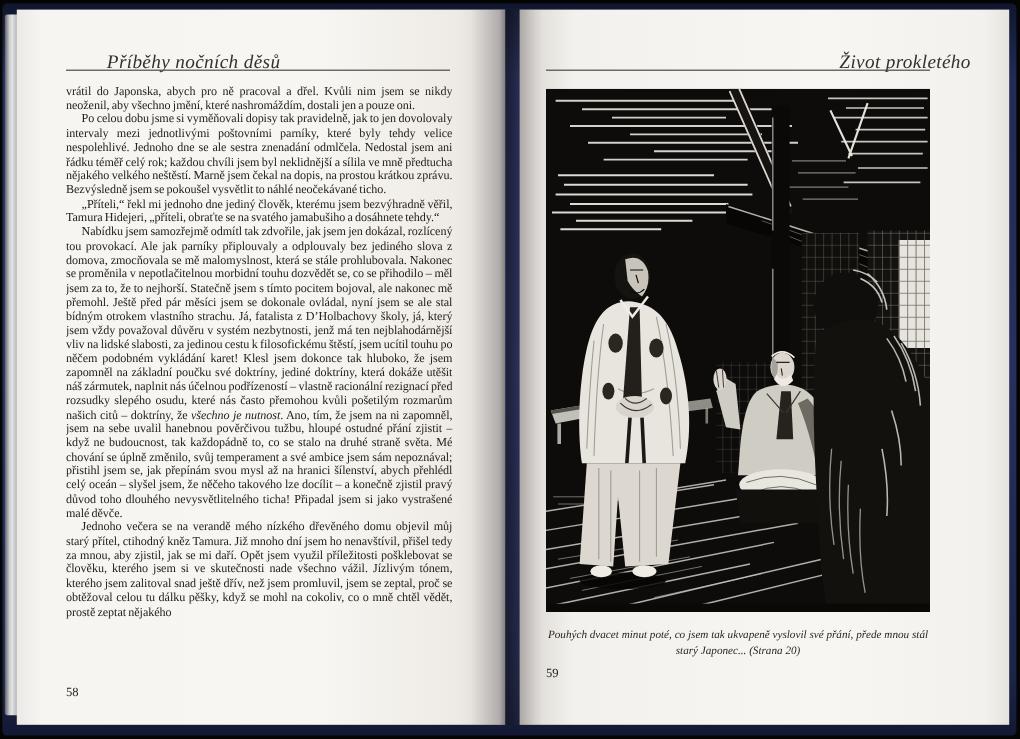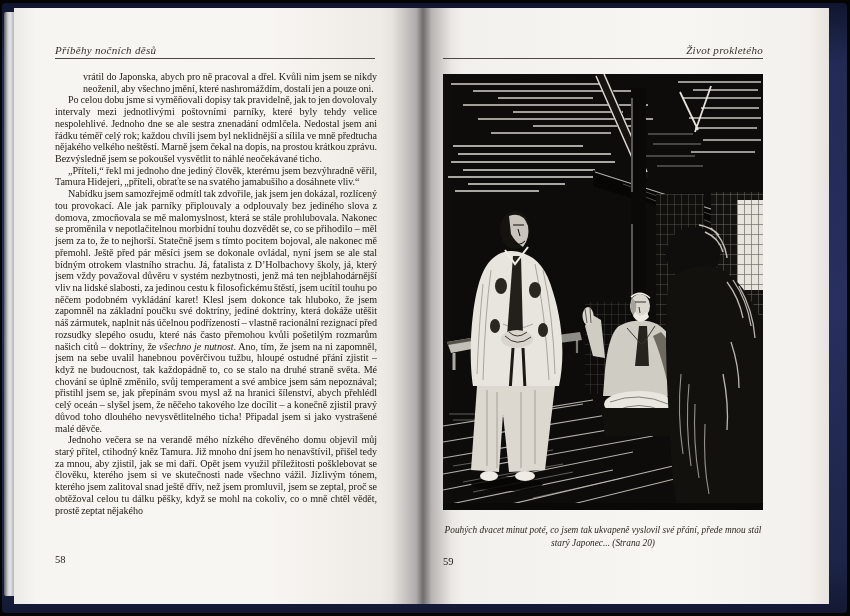--- a/index.html
+++ b/index.html
@@ -17,63 +17,63 @@
     position:absolute;left:4px;top:12px;width:11px;height:584px;
     background:linear-gradient(90deg,#5d5f66 0%,#caccce 35%,#e3e4e6 55%,#a9aaac 100%);
     border-radius:2px 0 0 2px;
   }
   .page{position:absolute;top:8px;height:596px;}
   .page.left{
     left:14px;width:407px;
     background:linear-gradient(90deg,#eceae6 0px,#f7f5f1 22px,#f8f6f2 62%,#eeebe6 90%,#d9d6d1 99%,#cfccc7 100%);
   }
   .page.right{
-    left:421px;width:408px;
+    left:433px;width:408px;
     background:linear-gradient(90deg,#c9c6c1 0px,#dfdcd7 12px,#f3f1ed 44px,#f8f6f2 62%,#f3f1ed 95%,#e6e3de 100%);
   }
   .spine-shadow{
     position:absolute;left:392px;top:8px;width:60px;height:596px;pointer-events:none;
     background:linear-gradient(90deg,rgba(25,22,32,0) 0%,rgba(50,46,58,.25) 40%,rgba(22,19,28,.5) 52%,rgba(50,46,58,.22) 66%,rgba(25,22,32,0) 100%);
   }
   .running-head{
-    position:absolute;top:36px;font-style:italic;font-size:11px;
-    color:#36312a;letter-spacing:.3px;white-space:nowrap;
+    position:absolute;top:36px;font-style:italic;font-size:16px;
+    color:#36312a;letter-spacing:.3px;white-space:nowrap;margin-left:34px;
   }
   .head-rule{position:absolute;top:50px;border-top:1px solid #4d4a45;height:0;}
   .body-text{
     position:absolute;left:41px;top:63px;width:322px;height:484px;overflow:hidden;
     font-size:10.1px;line-height:11.72px;color:#262119;
     text-align:justify;letter-spacing:-0.05px;word-spacing:-0.6px;
   }
   .body-text p{margin:0;text-indent:13px;}
-  .body-text p.noindent{text-indent:0;margin-left:28px;}
+  .body-text p.noindent{text-indent:0;}
   .pagenum{position:absolute;font-size:10.5px;color:#262119;}
   .caption{
     position:absolute;left:14px;top:516px;width:336px;text-align:center;
     font-style:italic;font-size:9.3px;line-height:1.42;color:#2b261f;
   }
   .illu{position:absolute;left:22px;top:66px;width:320px;height:436px;display:block;}
 </style>
 </head>
 <body>
 
 <div class="book-cover"></div>
 <div class="fore-edge"></div>
 
 <div class="page left">
   <div class="running-head" style="left:41px;">Příběhy nočních děsů</div>
   <div class="head-rule" style="left:41px;width:320px;"></div>
   <div class="body-text">
       <p class="noindent"><span>vrátil do Japonska, abych pro ně pracoval a dřel. Kvůli nim jsem se nikdy neoženil, aby všechno jmění, které nashromáždím, dostali jen a pouze oni.</span></p>
       <p><span>Po celou dobu jsme si vyměňovali dopisy tak pravidelně, jak to jen dovolovaly intervaly mezi jednotlivými poštovními parníky, které byly tehdy velice nespolehlivé. Jednoho dne se ale sestra znenadání odmlčela. Nedostal jsem ani řádku téměř celý rok; každou chvíli jsem byl neklidnější a sílila ve mně předtucha nějakého velkého neštěstí. Marně jsem čekal na dopis, na prostou krátkou zprávu. Bezvýsledně jsem se pokoušel vysvětlit to náhlé neočekávané ticho.</span></p>
-      <p><span>„Příteli,“ řekl mi jednoho dne jediný člověk, kterému jsem bezvýhradně věřil, Tamura Hidejeri, „příteli, obraťte se na svatého jamabušiho a dosáhnete vliv.“</span></p>
+      <p><span>„Příteli,“ řekl mi jednoho dne jediný člověk, kterému jsem bezvýhradně věřil, Tamura Hidejeri, „příteli, obraťte se na svatého jamabušiho a dosáhnete tehdy.“</span></p>
       <p><span>Nabídku jsem samozřejmě odmítl tak zdvořile, jak jsem jen dokázal, rozlícený tou provokací. Ale jak parníky připlouvaly a odplouvaly bez jediného slova z domova, zmocňovala se mě malomyslnost, která se stále prohlubovala. Nakonec se proměnila v nepotlačitelnou morbidní touhu dozvědět se, co se přihodilo – měl jsem za to, že to nejhorší. Statečně jsem s tímto pocitem bojoval, ale nakonec mě přemohl. Ještě před pár měsíci jsem se dokonale ovládal, nyní jsem se ale stal bídným otrokem vlastního strachu. Já, fatalista z D’Holbachovy školy, já, který jsem vždy považoval důvěru v systém nezbytnosti, jenž má ten nejblahodárnější vliv na lidské slabosti, za jedinou cestu k filosofickému štěstí, jsem ucítil touhu po něčem podobném vykládání karet! Klesl jsem dokonce tak hluboko, že jsem zapomněl na základní poučku své doktríny, jediné doktríny, která dokáže utěšit náš zármutek, naplnit nás účelnou podřízeností – vlastně racionální rezignací před rozsudky slepého osudu, které nás často přemohou kvůli pošetilým rozmarům našich citů – doktríny, že </span><span style="font-style: italic;">všechno je nutnost</span><span>. Ano, tím, že jsem na ni zapomněl, jsem na sebe uvalil hanebnou pověrčivou tužbu, hloupé ostudné přání zjistit – když ne budoucnost, tak každopádně to, co se stalo na druhé straně světa. Mé chování se úplně změnilo, svůj temperament a své ambice jsem sám nepoznával; přistihl jsem se, jak přepínám svou mysl až na hranici šílenství, abych přehlédl celý oceán – slyšel jsem, že něčeho takového lze docílit – a konečně zjistil pravý důvod toho dlouhého nevysvětlitelného ticha! Připadal jsem si jako vystrašené malé děvče.</span></p>
       <p><span>Jednoho večera se na verandě mého nízkého dřevěného domu objevil můj starý přítel, ctihodný kněz Tamura. Již mnoho dní jsem ho nenavštívil, přišel tedy za mnou, aby zjistil, jak se mi daří. Opět jsem využil příležitosti pošklebovat se člověku, kterého jsem si ve skutečnosti nade všechno vážil. Jízlivým tónem, kterého jsem zalitoval snad ještě dřív, než jsem promluvil, jsem se zeptal, proč se obtěžoval celou tu dálku pěšky, když se mohl na cokoliv, co o mně chtěl vědět, prostě zeptat nějakého</span></p>
     </div>
-  <div class="pagenum" style="left:41px;top:546px;">58</div>
+  <div class="pagenum" style="left:41px;top:564px;">58</div>
 </div>
 
 <div class="page right">
   <div class="running-head" style="left:22px;width:320px;text-align:right;">Život prokletého</div>
   <div class="head-rule" style="left:22px;width:320px;"></div>
 
   <svg class="illu" viewBox="0 0 320 436" xmlns="http://www.w3.org/2000/svg" preserveAspectRatio="none">
     <defs>
       <pattern id="latL" width="7" height="10" patternUnits="userSpaceOnUse">
         <path d="M0 0V10 M0 0H7" stroke="#c6c3bc" stroke-width="0.9" fill="none"></path>

